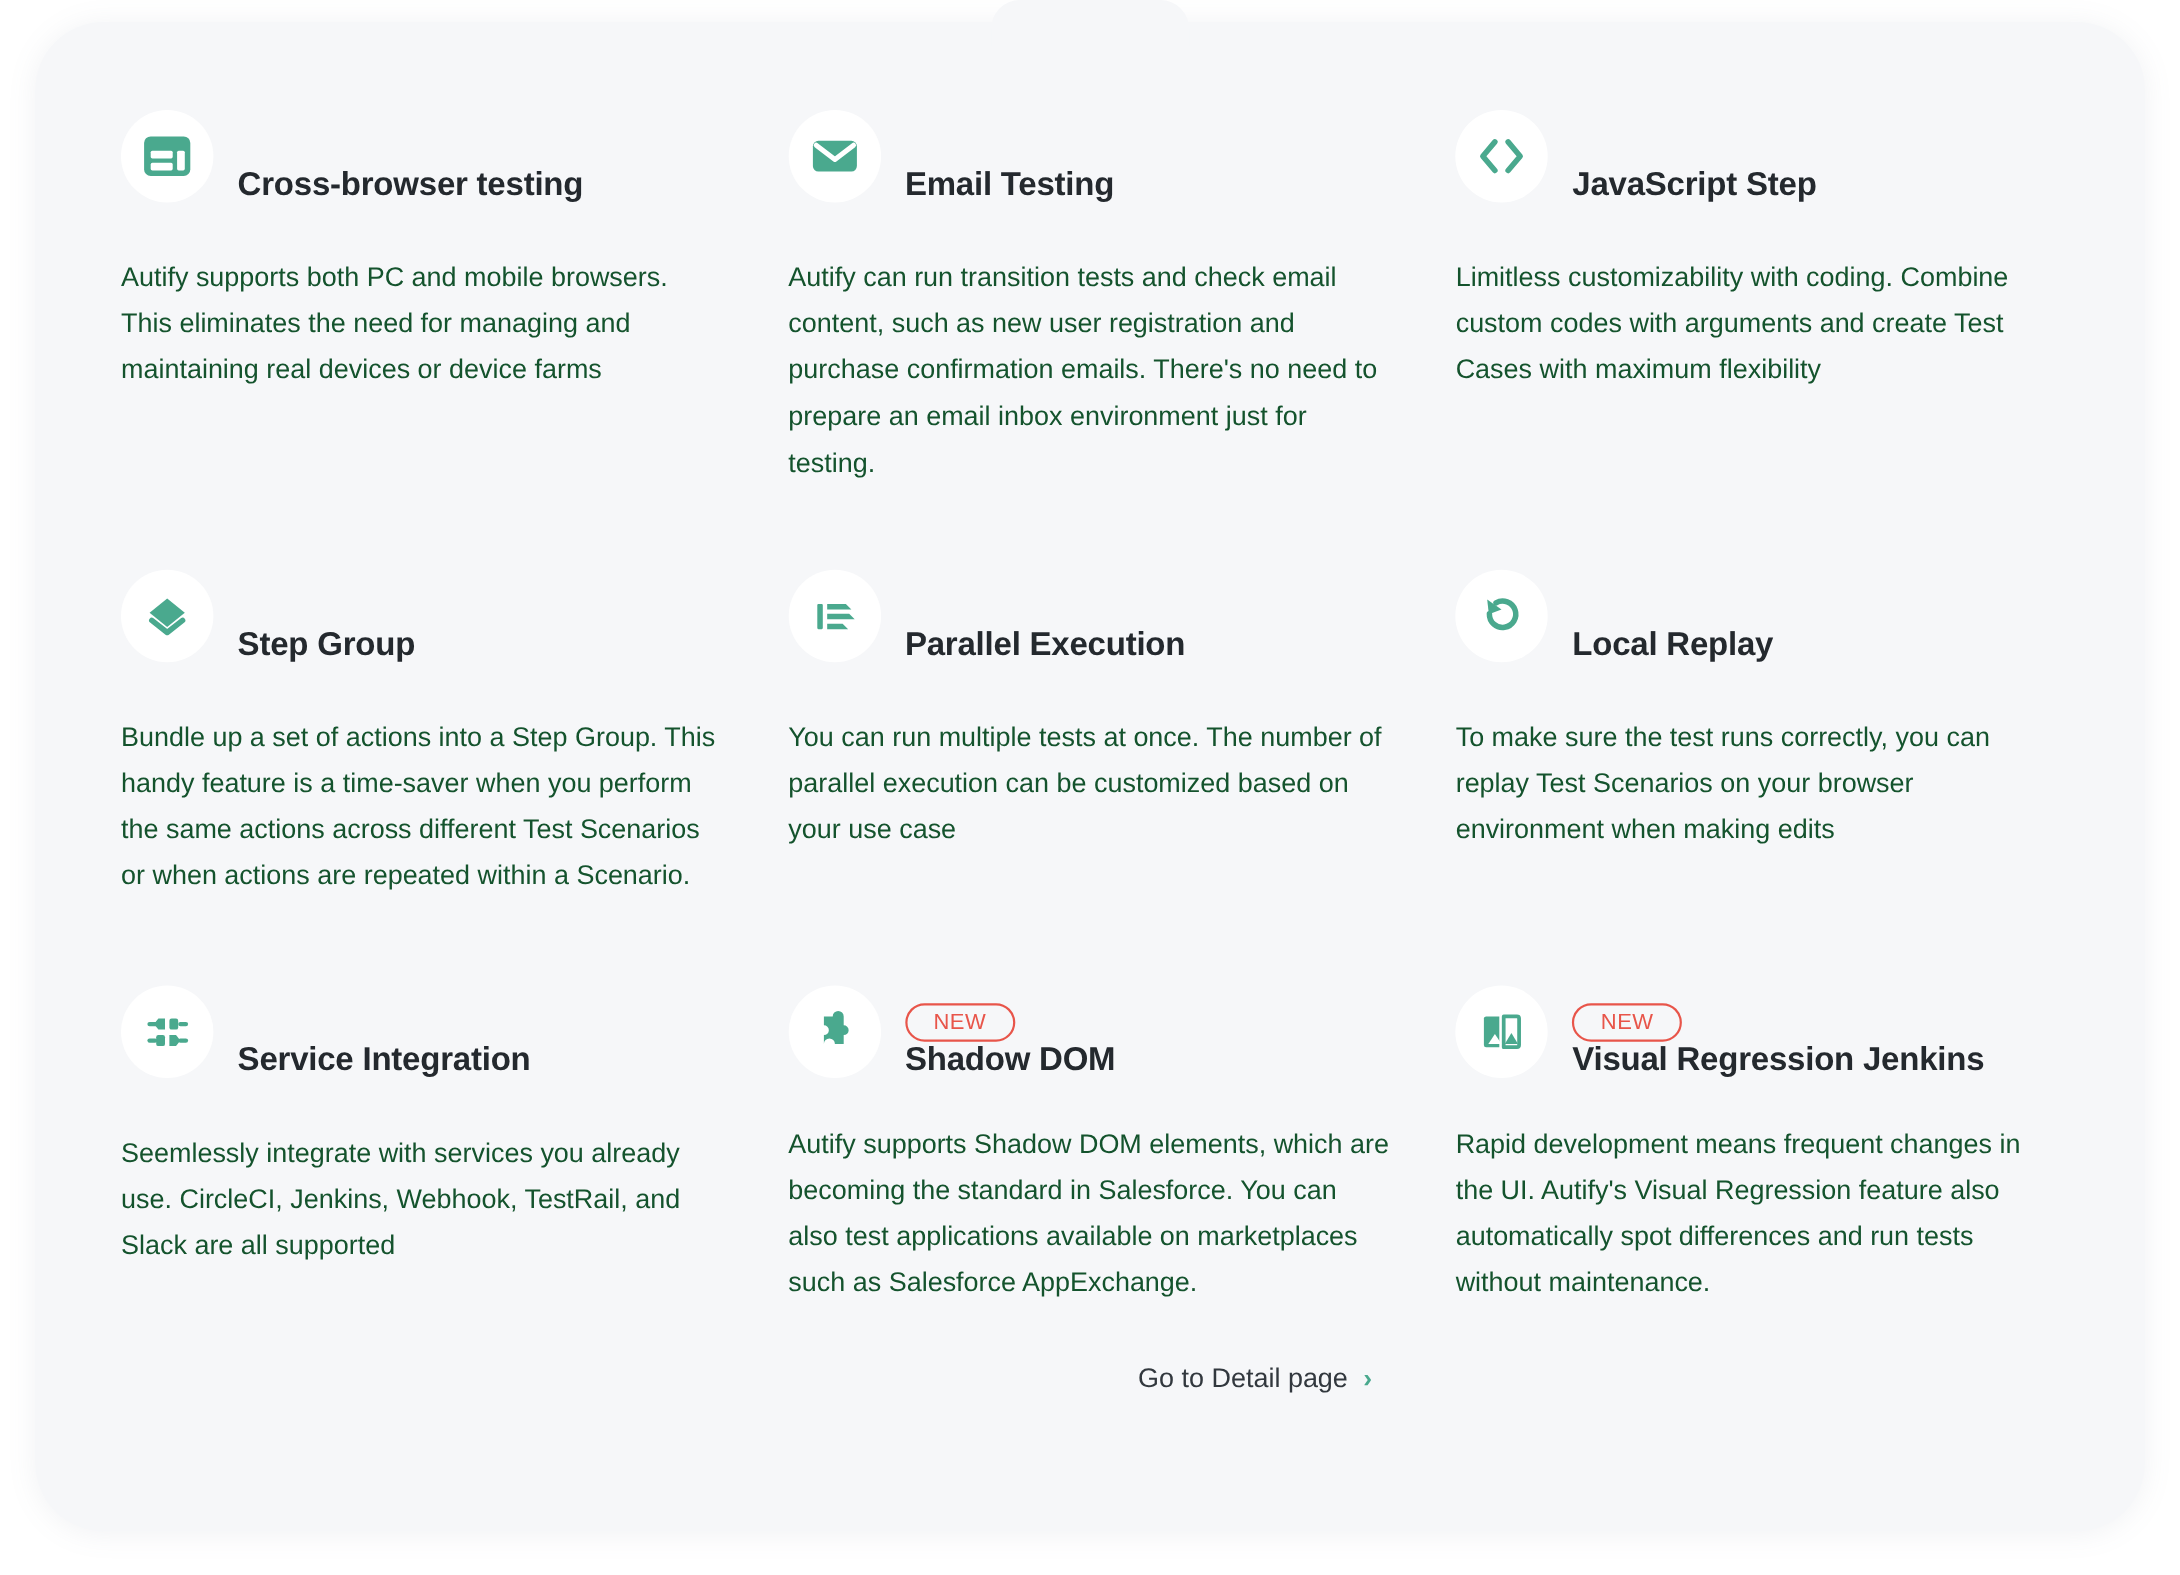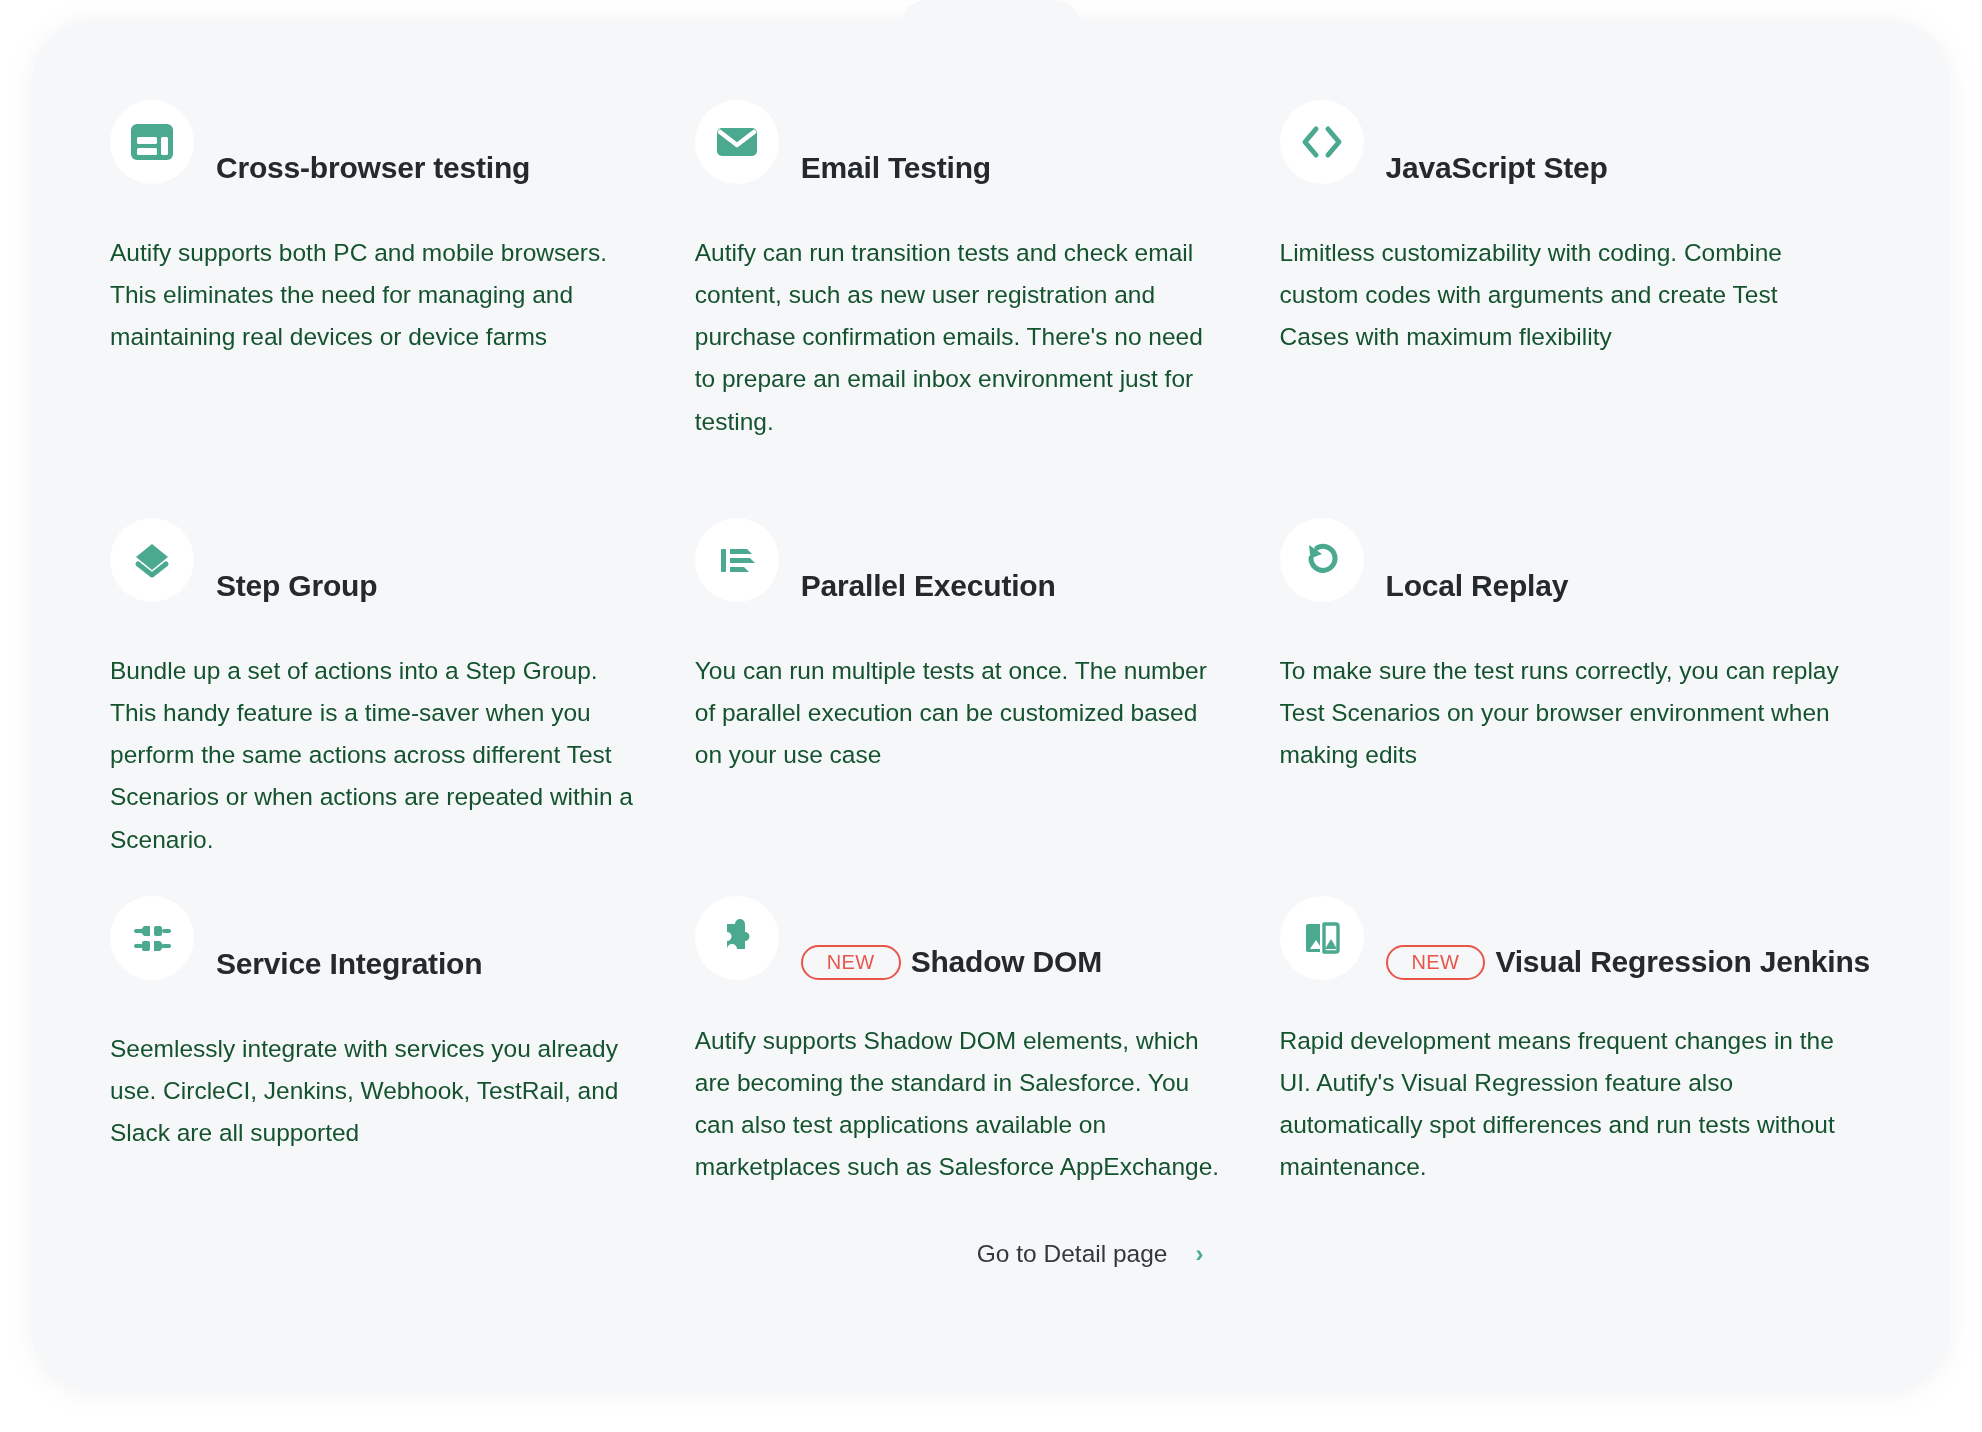--- a/index.html
+++ b/index.html
@@ -86,22 +86,22 @@
     background: #ffffff;
     display: flex;
     align-items: center;
     justify-content: center;
   }
 
   .icon-circle svg { display: block; }
 
   .title-wrap {
     display: flex;
-    flex-direction: row;
-    gap: 10px;
+    flex-direction: column;
+    gap: 0;
   }
 
   .card-title {
     font-size: 30px;
     font-weight: 700;
     color: #24292e;
     letter-spacing: -0.2px;
     line-height: 1.1;
     white-space: nowrap;
   }
@@ -131,21 +131,21 @@
   }
 
   .card-body.tight { margin-top: 40px; }
 
   .detail-link {
     position: absolute;
     right: 16px;
     bottom: -42px;
     display: inline-flex;
     align-items: center;
-    gap: 28px;
+    gap: 14px;
     font-size: 24.5px;
     color: #32383e;
     text-decoration: none;
     cursor: pointer;
   }
 
   .detail-link .chev {
     color: #4aa98e;
     font-size: 24px;
     font-weight: 700;

